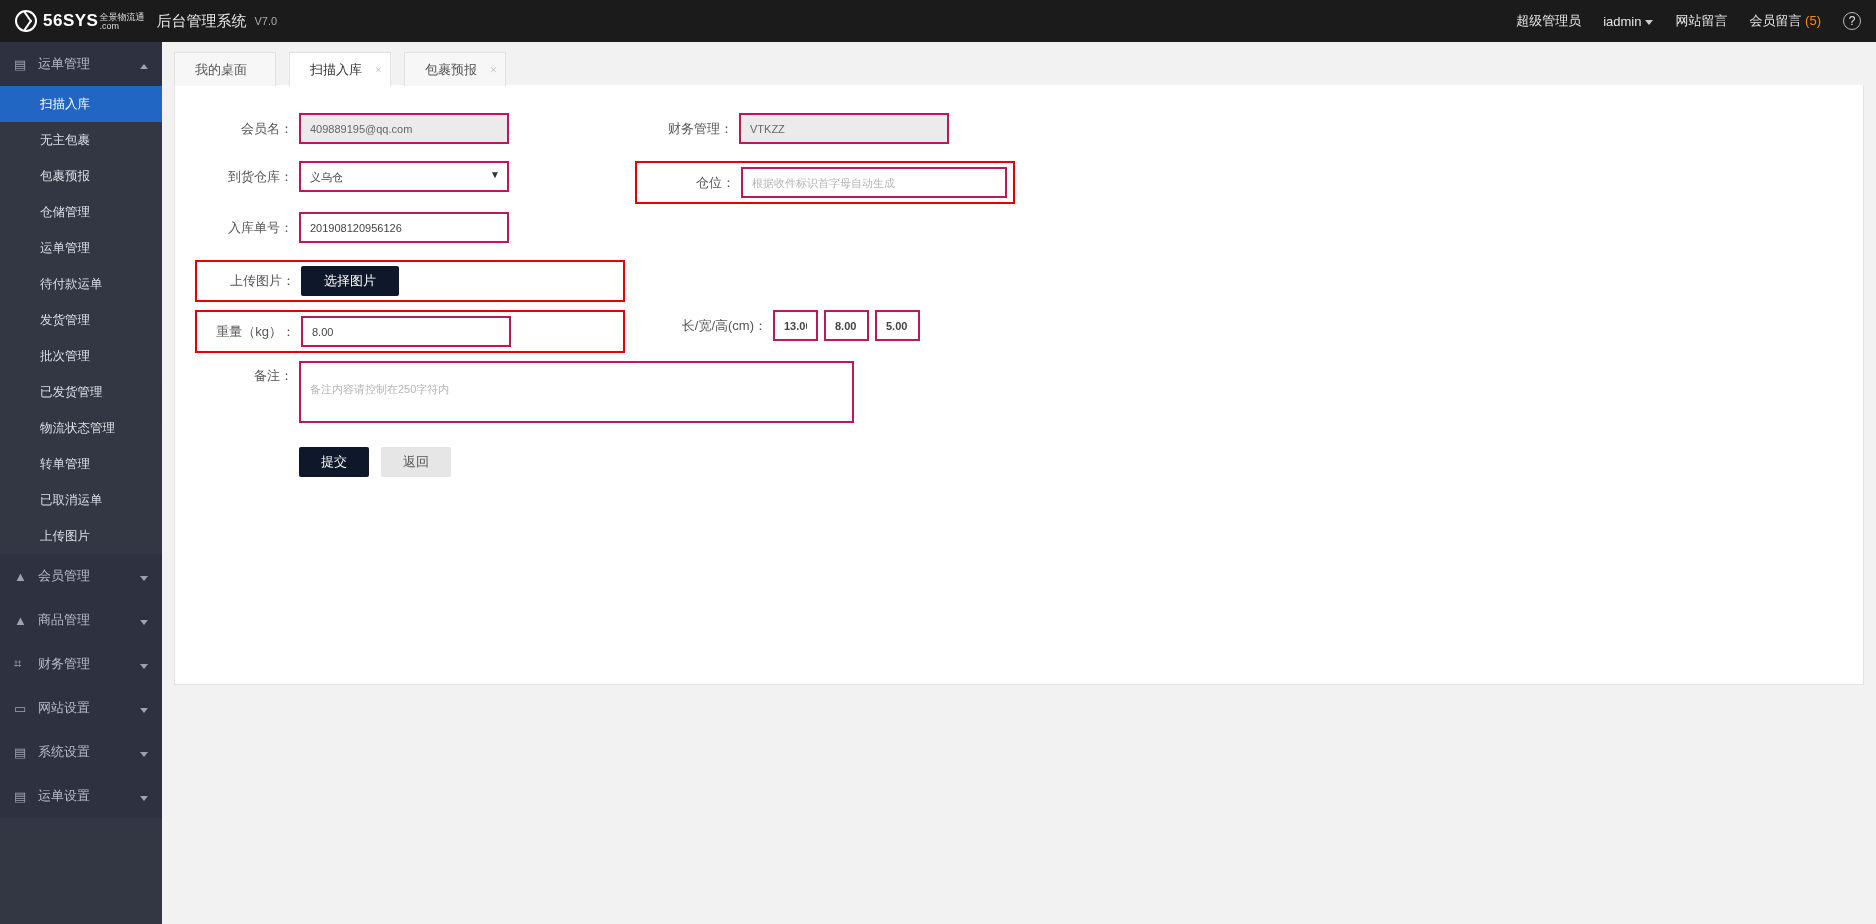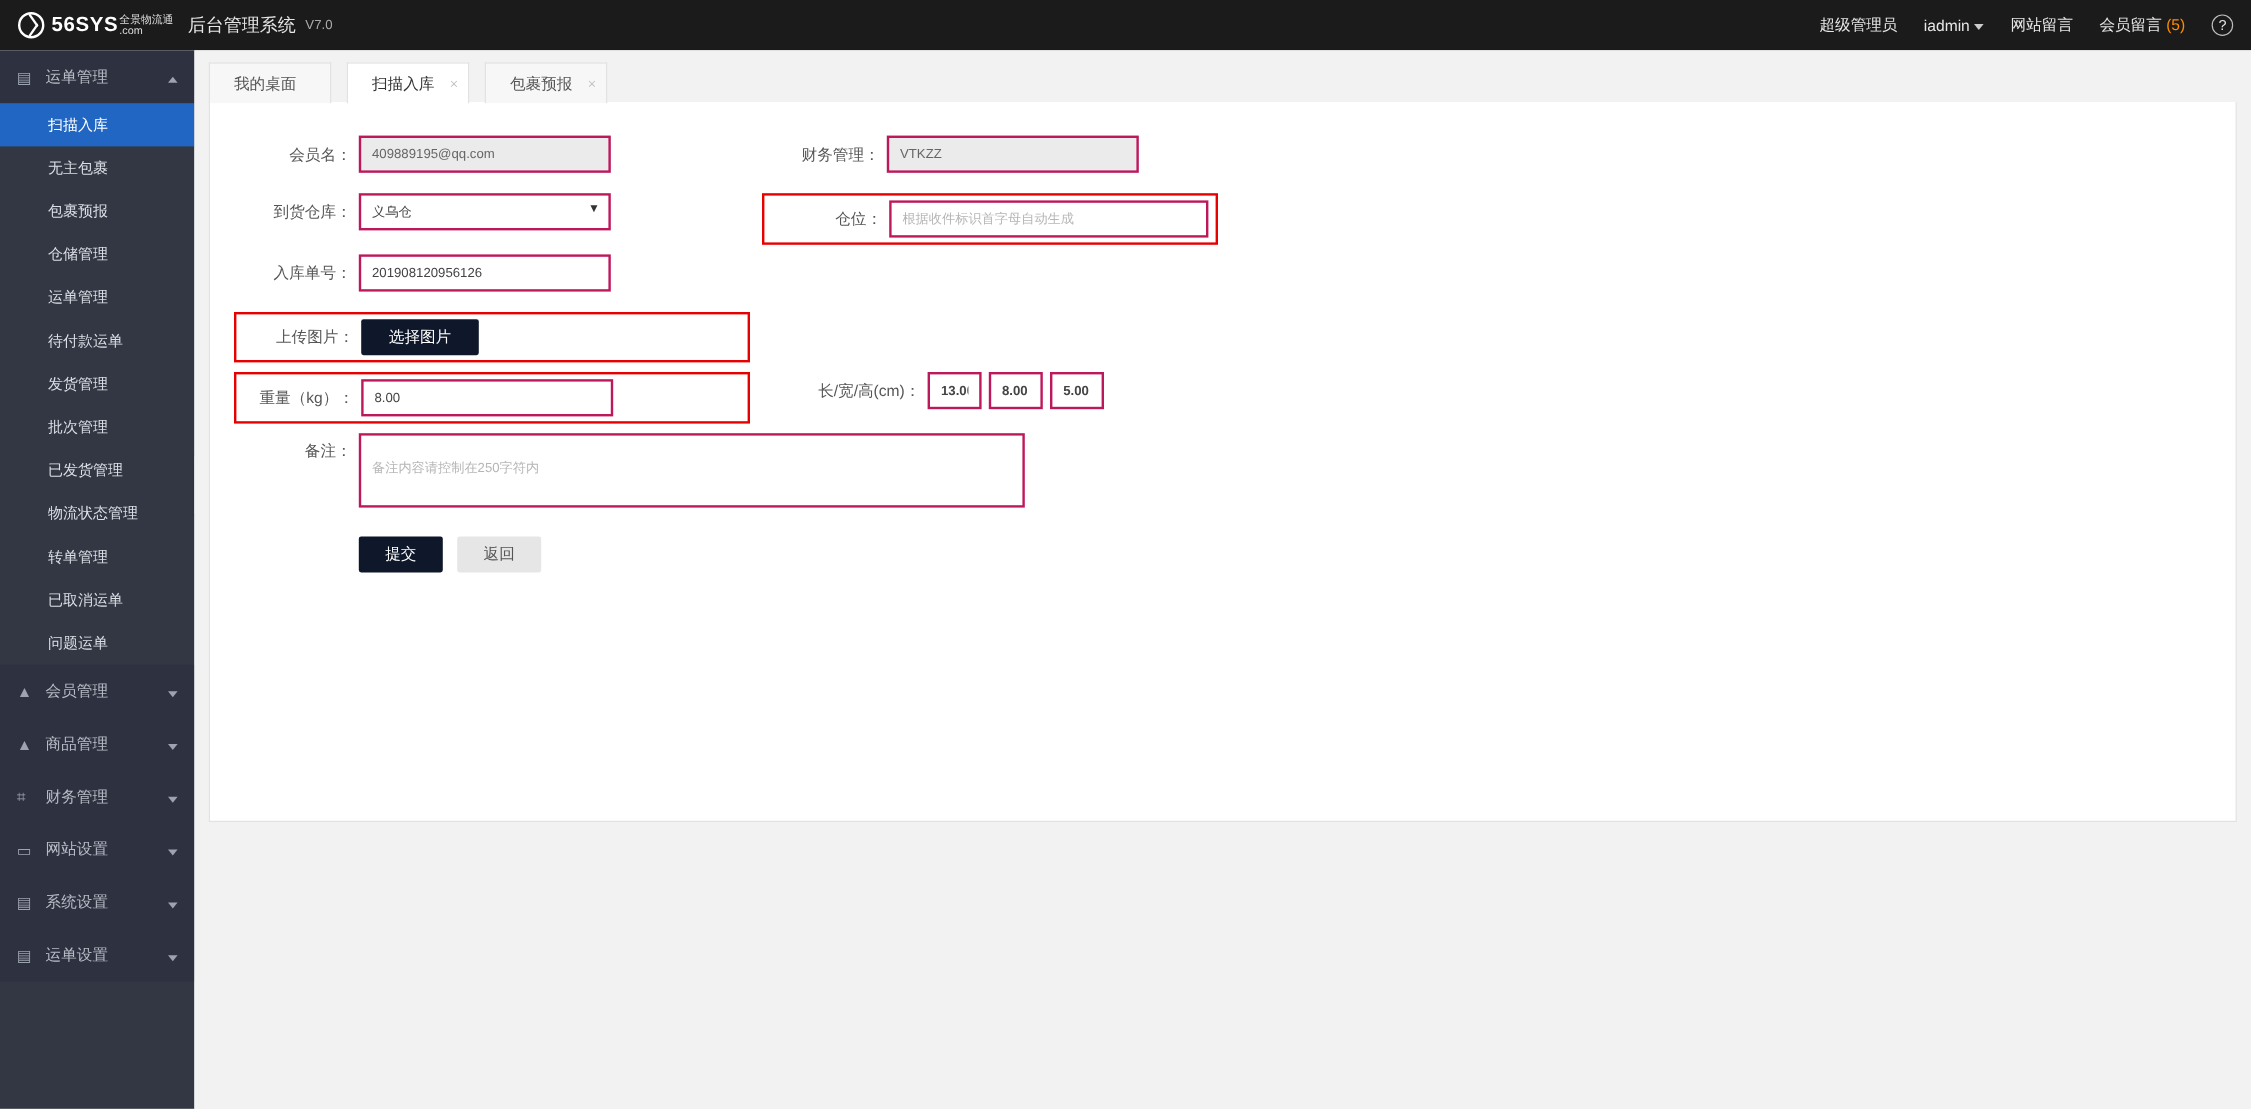--- a/index.html
+++ b/index.html
@@ -72,21 +72,21 @@
 
 .actions { margin-top:16px; padding-left:104px; display:flex; gap:12px; }
 </style>
 </head>
 <body>
 
 <div class="header">
   <div class="logo">
     <span class="logo-mark"></span>
     <div>
-      <div style="display:flex;align-items:center;">
+      <div style="display:flex;align-items:flex-end;">
         <span class="logo-text">56SYS</span>
         <div style="display:flex;flex-direction:column;margin-left:1px;">
           <span class="logo-sub">全景物流通</span>
           <span class="logo-sub">.com</span>
         </div>
       </div>
     </div>
   </div>
   <span class="app-title">后台管理系统</span>
   <span class="app-version">V7.0</span>
@@ -110,21 +110,21 @@
   <div class="side-item">包裹预报</div>
   <div class="side-item">仓储管理</div>
   <div class="side-item">运单管理</div>
   <div class="side-item">待付款运单</div>
   <div class="side-item">发货管理</div>
   <div class="side-item">批次管理</div>
   <div class="side-item">已发货管理</div>
   <div class="side-item">物流状态管理</div>
   <div class="side-item">转单管理</div>
   <div class="side-item">已取消运单</div>
-  <div class="side-item">问题运单</div>
+  <div class="side-item">上传图片</div>
 
   <div class="side-group">
     <span class="icon">▲</span>
     <span>会员管理</span>
     <span class="arrow"><i class="chev-dn"></i></span>
   </div>
   <div class="side-group">
     <span class="icon">▲</span>
     <span>商品管理</span>
     <span class="arrow"><i class="chev-dn"></i></span>

